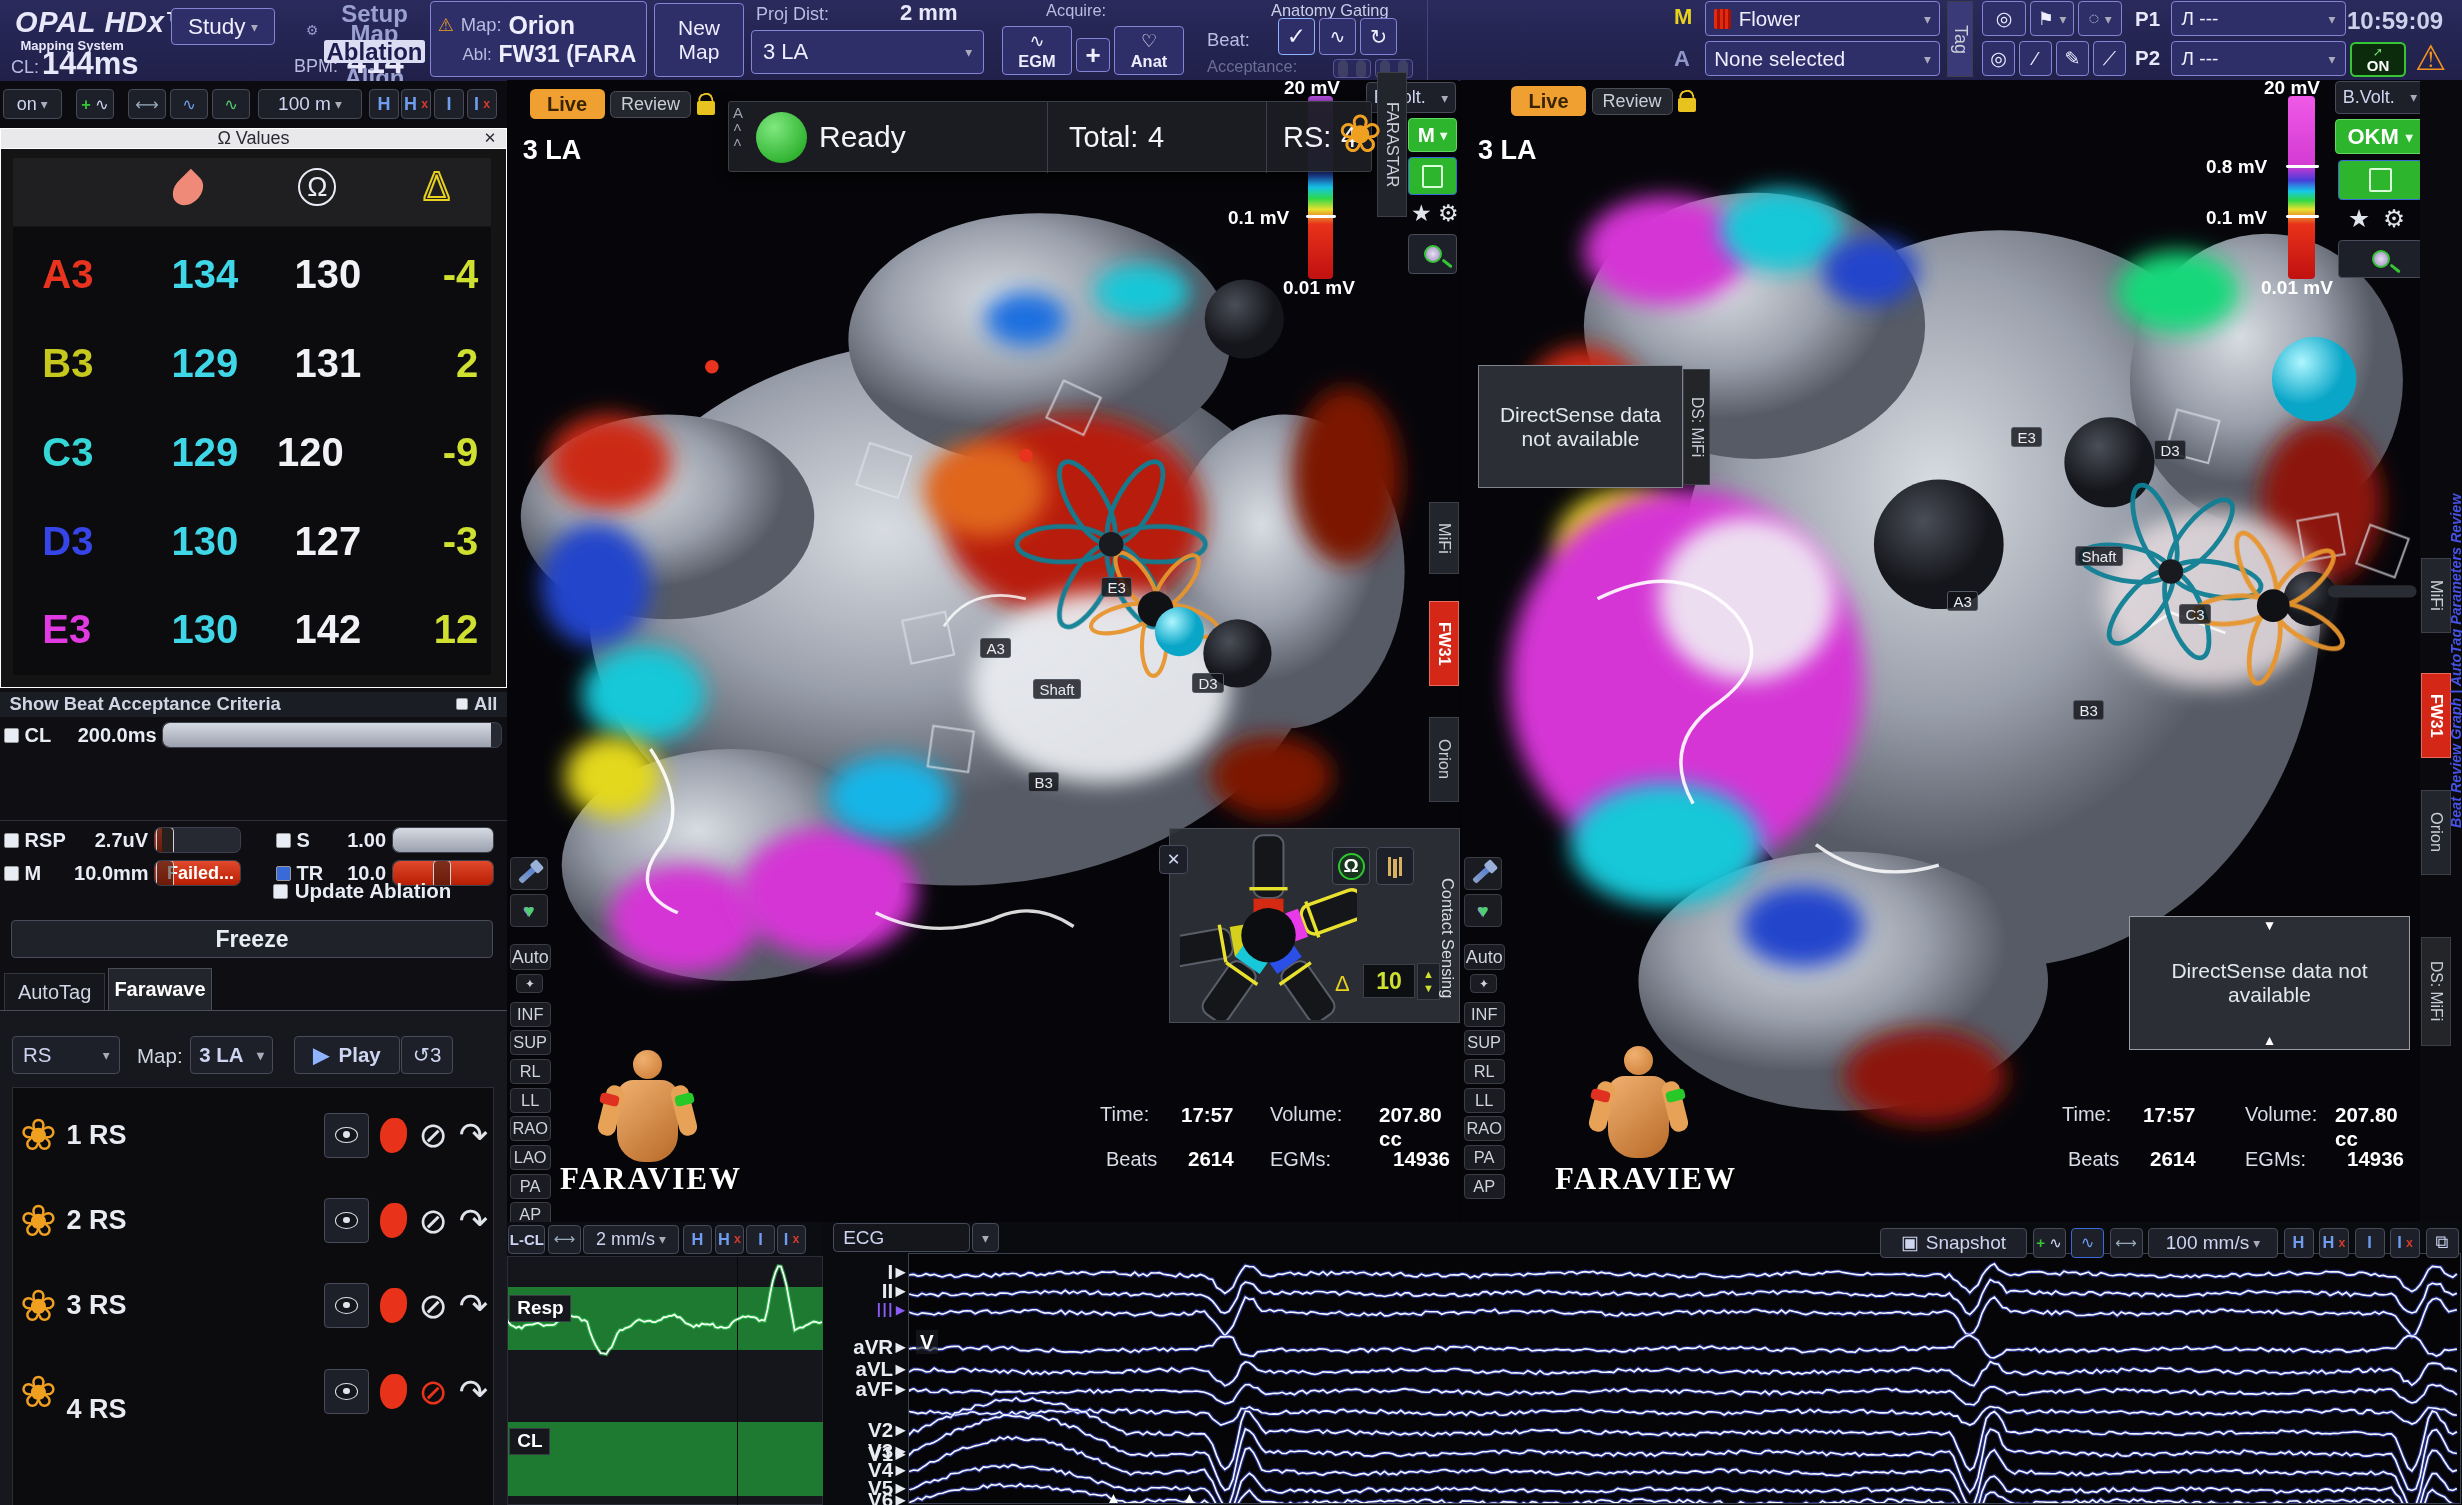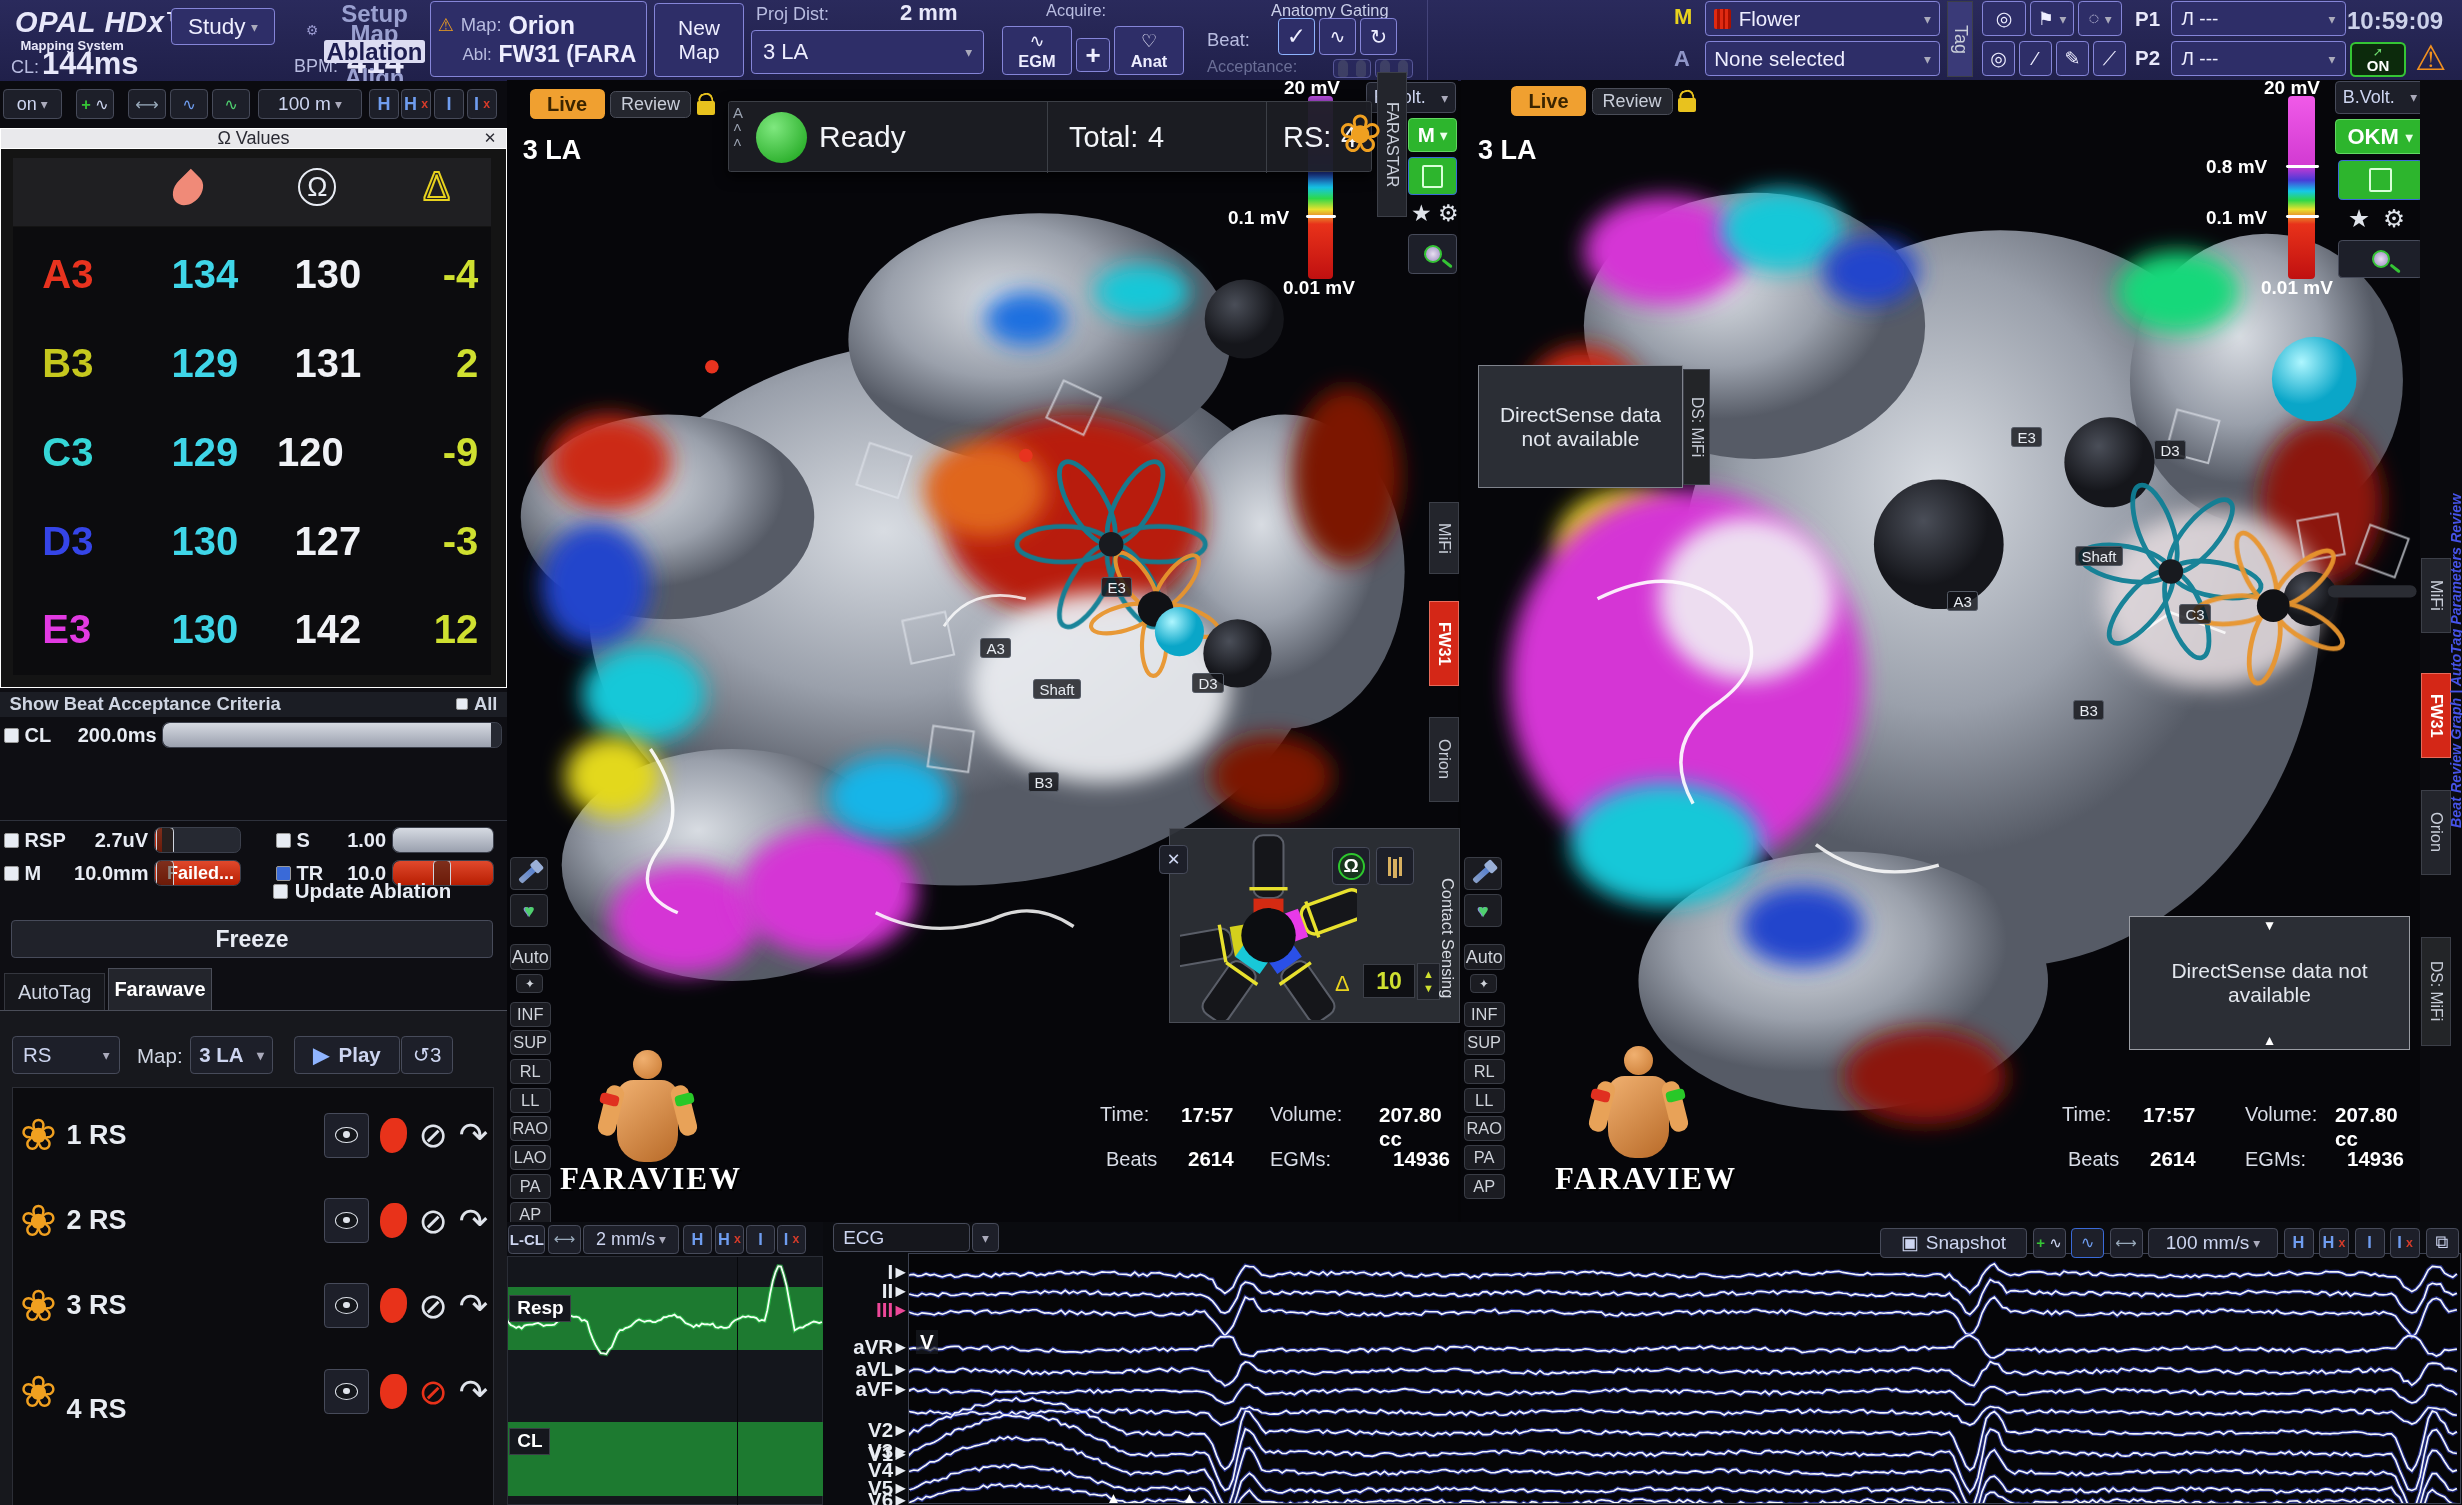--- a/index.html
+++ b/index.html
@@ -879,21 +879,21 @@
           <path d="M0,364L0,364.1L6,361.8L12,357.8L18,360.3L24,355.2L30,356.7L36,354.4L42,351.4L48,350.8L54,348.5L60,346.8L66,346.2L72,346.2L78,343.3L84,345.1L90,345.2L96,344.9L102,343.7L108,339.1L114,342.6L120,338.1L126,339.0L132,337.0L138,341.4L144,340.0L150,339.4L156,341.1L162,336.9L168,341.0L174,339.9L180,341.2L186,339.4L192,342.8L198,341.9L204,340.5L210,345.3L216,343.7L222,346.5L228,345.0L234,344.6L240,349.1L246,347.5L252,347.9L258,348.3L264,352.9L270,352.2L276,353.4L282,354.1L288,352.6L294,358.2L300,360.4L306,361.5L312,361.9L318,365.4L324,364.3L330,363.1L336,365.0L342,363.4L348,359.5L354,361.7L360,363.1L366,360.0L372,362.5L378,360.0L384,360.2L390,360.2L396,362.5L402,363.5L408,360.2L414,363.3L420,366.1L426,366.1L432,361.1L438,365.7L444,370.6L450,379.0L456,385.7L462,394.2L468,389.9L474,382.5L480,368.1L486,357.9L492,351.7L498,346.1L504,353.5L510,360.0L516,363.3L522,363.4L528,363.4L534,363.8L540,365.3L546,365.1L552,368.5L558,364.2L564,367.9L570,365.4L576,365.7L582,363.4L588,367.3L594,362.0L600,364.7L606,362.9L612,362.1L618,365.6L624,363.4L630,365.6L636,365.7L642,360.6L648,363.2L654,361.0L660,363.5L666,365.4L672,363.6L678,363.2L684,362.7L690,361.2L696,363.5L702,361.5L708,362.2L714,360.9L720,362.3L726,363.7L732,362.5L738,360.3L744,364.2L750,360.9L756,359.6L762,360.4L768,363.7L774,363.7L780,360.6L786,366.2L792,364.8L798,366.1L804,367.0L810,362.0L816,362.2L822,362.2L828,363.1L834,365.0L840,362.5L846,367.4L852,365.5L858,365.2L864,366.4L870,362.9L876,363.7L882,363.5L888,364.3L894,368.3L900,364.5L906,367.5L912,363.0L918,364.0L924,367.8L930,364.5L936,364.8L942,365.1L948,364.1L954,366.4L960,367.3L966,366.7L972,365.9L978,363.1L984,366.9L990,363.7L996,362.3L1002,366.2L1008,361.8L1014,360.3L1020,361.2L1026,361.7L1032,364.2L1038,364.7L1044,359.9L1050,360.8L1056,363.1L1062,359.7L1068,359.5L1074,359.2L1080,361.3L1086,361.6L1092,363.8L1098,362.1L1104,361.1L1110,360.9L1116,365.0L1122,364.7L1128,360.2L1134,364.2L1140,360.3L1146,362.8L1152,366.2L1158,361.4L1164,364.5L1170,365.8L1176,367.1L1182,363.0L1188,362.2L1194,368.0L1200,367.5L1206,367.9L1212,368.4L1218,363.2L1224,365.7L1230,366.5L1236,367.4L1242,365.6L1248,364.8L1254,367.4L1260,363.7L1266,364.2L1272,364.7L1278,364.5L1284,368.2L1290,366.4L1296,367.2L1302,367.2L1308,367.0L1314,364.1L1320,367.3L1326,366.3L1332,367.0L1338,362.0L1344,365.4L1350,364.9L1356,363.6L1362,365.3L1368,361.7L1374,365.1L1380,361.7L1386,362.9L1392,365.1L1398,361.1L1404,359.2L1410,361.2L1416,364.2L1422,365.0L1428,364.3L1434,359.2L1440,359.6L1446,361.4L1452,364.8L1458,359.7L1464,361.1L1470,361.3L1476,363.4L1482,363.9L1488,364.1L1494,360.3L1500,365.2L1506,364.9L1512,363.0L1518,366.5L1524,366.5L1530,365.6L1536,373.2L1542,384.5L1548,391.8L1554,390.5L1560,392.5L1566,380.3L1572,369.9L1578,353.2L1584,349.4L1590,349.5L1596,355.2L1602,356.6L1608,361.2L1614,364.1L1620,366.1L1626,365.9L1632,367.6L1638,366.0L1644,368.6L1650,362.8L1656,363.3L1662,363.6L1668,364.0L1674,364.0L1680,363.7L1686,366.9L1692,363.6L1698,363.6L1704,364.0L1710,360.5L1716,365.0L1722,362.4L1728,364.7L1734,360.3L1740,364.8L1746,359.6L1752,363.5L1758,363.6L1764,360.4L1770,359.2L1776,361.3L1782,361.4L1788,363.7L1794,359.4L1800,362.1L1806,359.4L1812,363.2L1818,363.4L1824,365.4L1830,362.0L1836,362.9L1842,361.9L1848,362.1L1854,363.8L1860,364.2L1866,360.8L1872,365.2L1878,366.5L1884,363.1L1890,363.2L1896,367.1L1902,366.1L1908,362.7L1914,365.3L1920,366.5L1926,367.0L1932,365.2L1938,367.3L1944,363.1L1950,363.7L1956,366.6L1962,365.2L1968,367.9L1974,365.6L1980,364.6L1986,363.9L1992,367.5L1998,365.8L2004,362.9L2010,364.8L2016,367.8L2022,362.4L2028,362.0L2034,361.7L2040,365.8L2046,366.4L2052,361.3L2058,365.7L2064,361.1L2070,363.9L2076,361.2L2082,361.2L2088,363.0L2094,361.7L2100,359.9L2106,361.7L2112,363.5L2118,360.4L2124,364.9L2130,360.7L2136,359.6L2142,361.5L2148,363.9L2154,359.9L2160,364.1L2166,360.2L2172,361.6L2178,368.6L2184,375.5L2190,379.8L2196,386.8L2202,390.1L2208,386.1L2214,381.4L2220,368.1L2226,350.5L2232,345.3L2238,350.5L2244,353.6L2250,356.1L2256,362.7L2262,366.7L2268,367.8" fill="none" stroke="#3a4ae0" stroke-width="6" opacity="0.55"></path>
           <path d="M0,364L0,364.1L6,361.8L12,357.8L18,360.3L24,355.2L30,356.7L36,354.4L42,351.4L48,350.8L54,348.5L60,346.8L66,346.2L72,346.2L78,343.3L84,345.1L90,345.2L96,344.9L102,343.7L108,339.1L114,342.6L120,338.1L126,339.0L132,337.0L138,341.4L144,340.0L150,339.4L156,341.1L162,336.9L168,341.0L174,339.9L180,341.2L186,339.4L192,342.8L198,341.9L204,340.5L210,345.3L216,343.7L222,346.5L228,345.0L234,344.6L240,349.1L246,347.5L252,347.9L258,348.3L264,352.9L270,352.2L276,353.4L282,354.1L288,352.6L294,358.2L300,360.4L306,361.5L312,361.9L318,365.4L324,364.3L330,363.1L336,365.0L342,363.4L348,359.5L354,361.7L360,363.1L366,360.0L372,362.5L378,360.0L384,360.2L390,360.2L396,362.5L402,363.5L408,360.2L414,363.3L420,366.1L426,366.1L432,361.1L438,365.7L444,370.6L450,379.0L456,385.7L462,394.2L468,389.9L474,382.5L480,368.1L486,357.9L492,351.7L498,346.1L504,353.5L510,360.0L516,363.3L522,363.4L528,363.4L534,363.8L540,365.3L546,365.1L552,368.5L558,364.2L564,367.9L570,365.4L576,365.7L582,363.4L588,367.3L594,362.0L600,364.7L606,362.9L612,362.1L618,365.6L624,363.4L630,365.6L636,365.7L642,360.6L648,363.2L654,361.0L660,363.5L666,365.4L672,363.6L678,363.2L684,362.7L690,361.2L696,363.5L702,361.5L708,362.2L714,360.9L720,362.3L726,363.7L732,362.5L738,360.3L744,364.2L750,360.9L756,359.6L762,360.4L768,363.7L774,363.7L780,360.6L786,366.2L792,364.8L798,366.1L804,367.0L810,362.0L816,362.2L822,362.2L828,363.1L834,365.0L840,362.5L846,367.4L852,365.5L858,365.2L864,366.4L870,362.9L876,363.7L882,363.5L888,364.3L894,368.3L900,364.5L906,367.5L912,363.0L918,364.0L924,367.8L930,364.5L936,364.8L942,365.1L948,364.1L954,366.4L960,367.3L966,366.7L972,365.9L978,363.1L984,366.9L990,363.7L996,362.3L1002,366.2L1008,361.8L1014,360.3L1020,361.2L1026,361.7L1032,364.2L1038,364.7L1044,359.9L1050,360.8L1056,363.1L1062,359.7L1068,359.5L1074,359.2L1080,361.3L1086,361.6L1092,363.8L1098,362.1L1104,361.1L1110,360.9L1116,365.0L1122,364.7L1128,360.2L1134,364.2L1140,360.3L1146,362.8L1152,366.2L1158,361.4L1164,364.5L1170,365.8L1176,367.1L1182,363.0L1188,362.2L1194,368.0L1200,367.5L1206,367.9L1212,368.4L1218,363.2L1224,365.7L1230,366.5L1236,367.4L1242,365.6L1248,364.8L1254,367.4L1260,363.7L1266,364.2L1272,364.7L1278,364.5L1284,368.2L1290,366.4L1296,367.2L1302,367.2L1308,367.0L1314,364.1L1320,367.3L1326,366.3L1332,367.0L1338,362.0L1344,365.4L1350,364.9L1356,363.6L1362,365.3L1368,361.7L1374,365.1L1380,361.7L1386,362.9L1392,365.1L1398,361.1L1404,359.2L1410,361.2L1416,364.2L1422,365.0L1428,364.3L1434,359.2L1440,359.6L1446,361.4L1452,364.8L1458,359.7L1464,361.1L1470,361.3L1476,363.4L1482,363.9L1488,364.1L1494,360.3L1500,365.2L1506,364.9L1512,363.0L1518,366.5L1524,366.5L1530,365.6L1536,373.2L1542,384.5L1548,391.8L1554,390.5L1560,392.5L1566,380.3L1572,369.9L1578,353.2L1584,349.4L1590,349.5L1596,355.2L1602,356.6L1608,361.2L1614,364.1L1620,366.1L1626,365.9L1632,367.6L1638,366.0L1644,368.6L1650,362.8L1656,363.3L1662,363.6L1668,364.0L1674,364.0L1680,363.7L1686,366.9L1692,363.6L1698,363.6L1704,364.0L1710,360.5L1716,365.0L1722,362.4L1728,364.7L1734,360.3L1740,364.8L1746,359.6L1752,363.5L1758,363.6L1764,360.4L1770,359.2L1776,361.3L1782,361.4L1788,363.7L1794,359.4L1800,362.1L1806,359.4L1812,363.2L1818,363.4L1824,365.4L1830,362.0L1836,362.9L1842,361.9L1848,362.1L1854,363.8L1860,364.2L1866,360.8L1872,365.2L1878,366.5L1884,363.1L1890,363.2L1896,367.1L1902,366.1L1908,362.7L1914,365.3L1920,366.5L1926,367.0L1932,365.2L1938,367.3L1944,363.1L1950,363.7L1956,366.6L1962,365.2L1968,367.9L1974,365.6L1980,364.6L1986,363.9L1992,367.5L1998,365.8L2004,362.9L2010,364.8L2016,367.8L2022,362.4L2028,362.0L2034,361.7L2040,365.8L2046,366.4L2052,361.3L2058,365.7L2064,361.1L2070,363.9L2076,361.2L2082,361.2L2088,363.0L2094,361.7L2100,359.9L2106,361.7L2112,363.5L2118,360.4L2124,364.9L2130,360.7L2136,359.6L2142,361.5L2148,363.9L2154,359.9L2160,364.1L2166,360.2L2172,361.6L2178,368.6L2184,375.5L2190,379.8L2196,386.8L2202,390.1L2208,386.1L2214,381.4L2220,368.1L2226,350.5L2232,345.3L2238,350.5L2244,353.6L2250,356.1L2256,362.7L2262,366.7L2268,367.8" fill="none" stroke="#f2f5fa" stroke-width="2.4"></path>
         </svg>
       <span class="a" style="left:6.8px;top:76px;color:#fff;font-size:20.5px;font-weight:bold;background:#1a1c22aa;padding:0 4.1px;">V</span>
       <span class="a" style="left:197px;bottom:-2.7px;color:#fff;font-size:15px;">▲</span>
       <span class="a" style="left:273px;bottom:-2.7px;color:#fff;font-size:15px;">▲</span>
     </div>
     <div class="a" id="lead-labels" style="left:0;top:31px;width:85px;height:251px;">
         <div style="position: absolute; right: 2.7px; top: 6.8px; color: rgb(232, 236, 242); font-size: 20.5px; font-weight: bold; display: flex; align-items: center; gap: 2.7px;">I<span style="font-size:12.3px;">▶</span></div>
         <div style="position: absolute; right: 2.7px; top: 26px; color: rgb(232, 236, 242); font-size: 20.5px; font-weight: bold; display: flex; align-items: center; gap: 2.7px;">II<span style="font-size:12.3px;">▶</span></div>
-        <div style="position: absolute; right: 2.7px; top: 45px; color: #ec4899; font-size: 20.5px; font-weight: bold; display: flex; align-items: center; gap: 2.7px;">III<span style="font-size:12.3px;">▶</span></div>
+        <div style="position: absolute; right: 2.7px; top: 45px; color: #8b5cf6; font-size: 20.5px; font-weight: normal; display: flex; align-items: center; gap: 2.7px;">III<span style="font-size:12.3px;">▶</span></div>
         <div style="position: absolute; right: 2.7px; top: 82px; color: rgb(232, 236, 242); font-size: 20.5px; font-weight: bold; display: flex; align-items: center; gap: 2.7px;">aVR<span style="font-size:12.3px;">▶</span></div>
         <div style="position: absolute; right: 2.7px; top: 104px; color: rgb(232, 236, 242); font-size: 20.5px; font-weight: bold; display: flex; align-items: center; gap: 2.7px;">aVL<span style="font-size:12.3px;">▶</span></div>
         <div style="position: absolute; right: 2.7px; top: 124px; color: rgb(232, 236, 242); font-size: 20.5px; font-weight: bold; display: flex; align-items: center; gap: 2.7px;">aVF<span style="font-size:12.3px;">▶</span></div>
         <div style="position: absolute; right: 2.7px; top: 145px; color: rgb(232, 236, 242); font-size: 20.5px; font-weight: bold; display: flex; align-items: center; gap: 2.7px; margin-top: 44px;">V1<span style="font-size:12.3px;">▶</span></div>
         <div style="position: absolute; right: 2.7px; top: 165px; color: rgb(232, 236, 242); font-size: 20.5px; font-weight: bold; display: flex; align-items: center; gap: 2.7px;">V2<span style="font-size:12.3px;">▶</span></div>
         <div style="position: absolute; right: 2.7px; top: 186px; color: rgb(232, 236, 242); font-size: 20.5px; font-weight: bold; display: flex; align-items: center; gap: 2.7px;">V3<span style="font-size:12.3px;">▶</span></div>
         <div style="position: absolute; right: 2.7px; top: 205px; color: rgb(232, 236, 242); font-size: 20.5px; font-weight: bold; display: flex; align-items: center; gap: 2.7px;">V4<span style="font-size:12.3px;">▶</span></div>
         <div style="position: absolute; right: 2.7px; top: 223px; color: rgb(232, 236, 242); font-size: 20.5px; font-weight: bold; display: flex; align-items: center; gap: 2.7px;">V5<span style="font-size:12.3px;">▶</span></div>
         <div style="position: absolute; right: 2.7px; top: 235px; color: rgb(232, 236, 242); font-size: 20.5px; font-weight: bold; display: flex; align-items: center; gap: 2.7px;">V6<span style="font-size:12.3px;">▶</span></div>
       </div>

